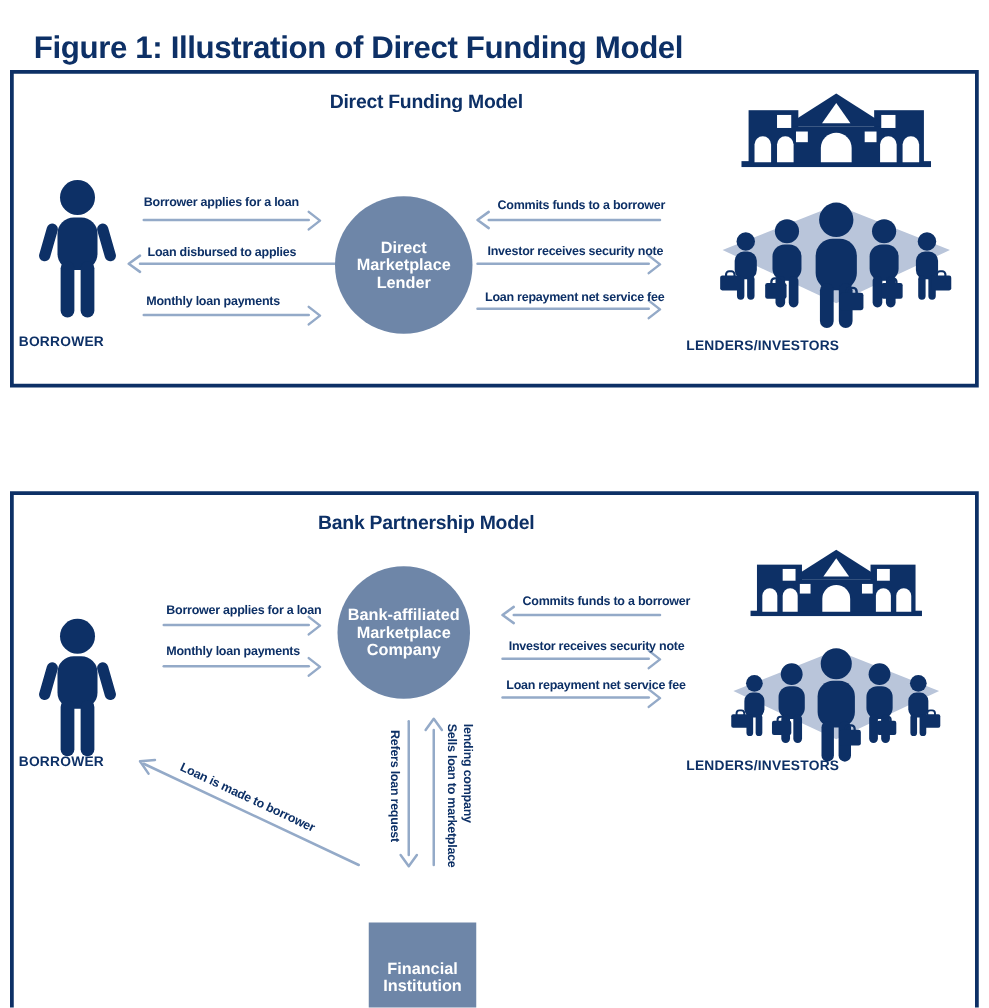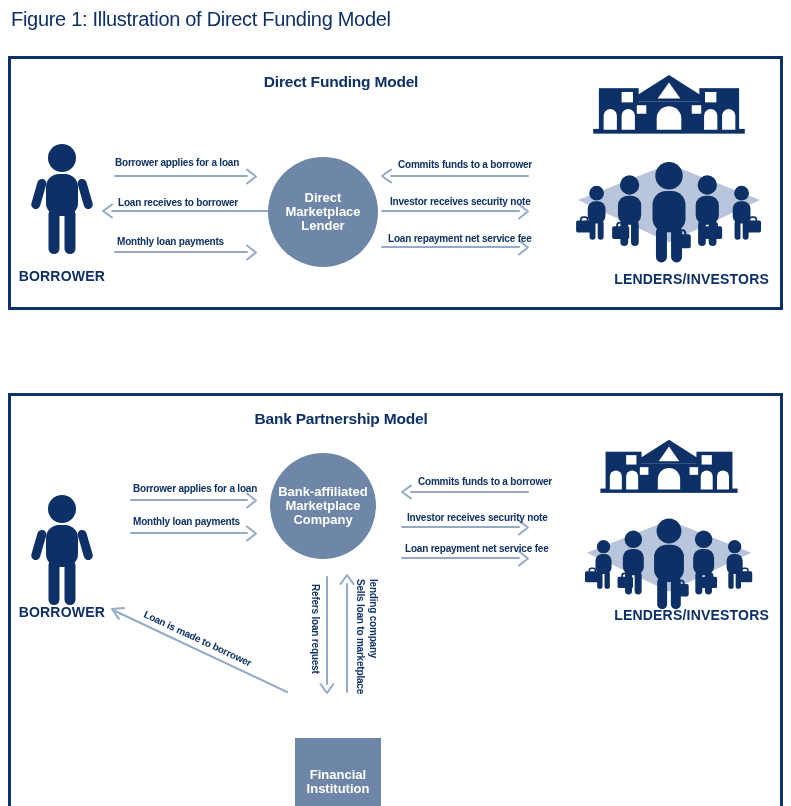--- a/index.html
+++ b/index.html
@@ -1,27 +1,27 @@
 <!DOCTYPE html>
 <html style="--navy: #0d3066; --slate: #6e86a8; --arrow: #94aac8; --diamond: #b9c5da;"><head>
 <meta charset="utf-8">
 <style>
   :root { --navy:#0d3066; --slate:#6e86a8; --arrow:#94aac8; --diamond:#b9c5da; }
   * { box-sizing:border-box; }
   html,body { margin:0; padding:0; }
   body { width:791px; height:806px; background:#fff; font-family:"Liberation Sans",sans-serif; overflow:hidden; }
   .page { position:relative; width:791px; height:806px; }
-  .fig-heading { position:absolute; margin:0; font-size:20px; font-weight:normal; color:var(--navy); letter-spacing:-0.3px; }
+  .fig-heading { position:absolute; margin:16px; font-size:25px; font-weight:bold; color:var(--navy); letter-spacing:-0.3px; }
   .panel { position:absolute; width:775px; border:3px solid var(--navy); background:#fff; }
   .panel-title { position:absolute; top:14px; left:0; width:660px; text-align:center; font-size:15.5px; font-weight:bold; color:var(--navy); letter-spacing:-0.2px; }
   .abs { position:absolute; }
   .alabel { position:absolute; white-space:nowrap; font-size:10px; font-weight:bold; color:var(--navy); letter-spacing:-0.2px; }
   .vlabel { position:absolute; writing-mode:vertical-lr; white-space:pre-line; font-size:10px; font-weight:bold; color:var(--navy); letter-spacing:-0.2px; line-height:13px; }
   .diag { transform:rotate(25deg); }
-  .entity-label { position:absolute; text-align:right; font-size:14px; font-weight:bold; color:var(--navy); letter-spacing:0.2px; }
+  .entity-label { position:absolute; text-align:left; font-size:11px; font-weight:bold; color:var(--navy); letter-spacing:0.2px; }
   .hub { position:absolute; border-radius:50%; background:var(--slate); display:flex; align-items:center; justify-content:center; text-align:center; }
   .hub span, .inst-box span { white-space:pre-line; color:#fff; font-weight:bold; font-size:13px; line-height:14px; }
   .inst-box { position:absolute; background:var(--slate); display:flex; align-items:center; justify-content:center; text-align:center;margin-top:40px; }
   .flow line, .flow polyline { stroke:var(--arrow); stroke-width:2; fill:none; stroke-linecap:round; stroke-linejoin:round; }
 </style>
 </head>
 <body>
 
 <svg width="0" height="0" style="position:absolute">
   <defs>
@@ -115,21 +115,21 @@
           <polyline points="508,181.5 517,188.5 508,195.5"></polyline>
       </g>
     </svg>
 
     <svg class="abs" style="left:20px;top:84px" width="62" height="112">
       <use href="#sym-person" width="100%" height="100%"></use>
     </svg>
     <div class="entity-label" style="left:4px;top:209px;width:90px">BORROWER</div>
 
     <div class="alabel" style="left:104px;top:98px">Borrower applies for a loan</div>
-    <div class="alabel" style="left:107px;top:138px">Loan receives to borrower</div>
+    <div class="alabel" style="left:107px;top:138px">Loan disbursed to applies</div>
     <div class="alabel" style="left:106px;top:177px">Monthly loan payments</div>
 
     <div class="hub" style="left:257px;top:98px;width:110px;height:110px">
       <span>Direct
 Marketplace
 Lender</span>
     </div>
 
     <div class="alabel" style="left:387px;top:100px">Commits funds to a borrower</div>
     <div class="alabel" style="left:379px;top:137px">Investor receives security note</div>

